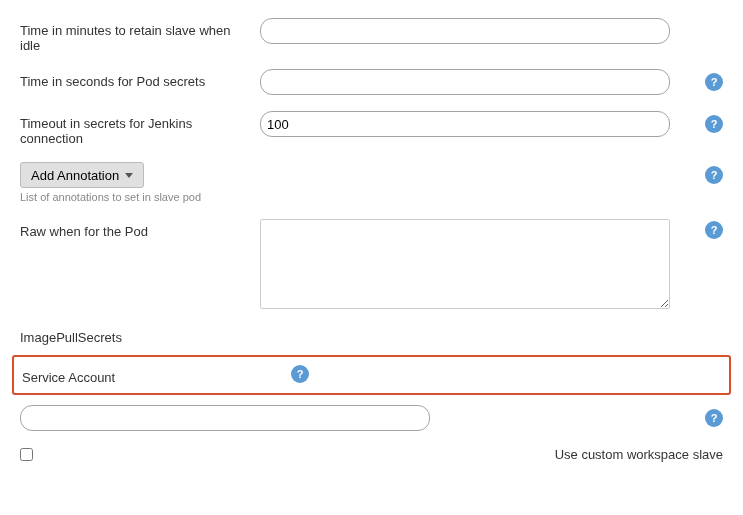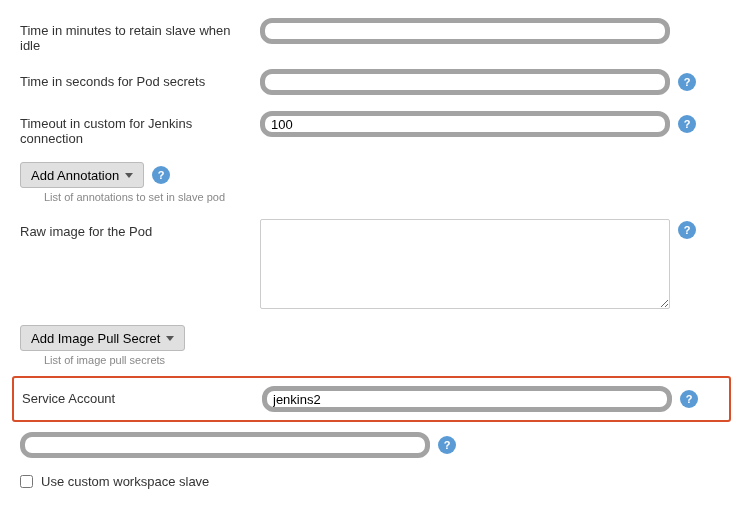--- a/index.html
+++ b/index.html
@@ -1,18 +1,19 @@
 <!DOCTYPE html>
 <html><head>
   <meta charset="utf-8">
   <style>
     * {
       box-sizing: border-box;
       margin: 0;
       padding: 0;
+      justify-content: space-between;
     }
 
     body {
       font-family: Arial, Helvetica, sans-serif;
       font-size: 13px;
       color: #333;
       background: #fff;
       width: 743px;
       min-height: 515px;
       padding: 10px 20px;
@@ -38,21 +39,21 @@
       flex: 1;
       display: flex;
       align-items: flex-start;
       flex-direction: column;
     }
 
     .form-input {
       width: 100%;
       max-width: 410px;
       height: 26px;
-      border: 5px solid #a3a3a3;
+      border: 1px solid #a3a3a3;
       border-radius: 12px;
       padding: 3px 6px;
       font-size: 13px;
       outline: none;
     }
 
     .form-textarea {
       width: 100%;
       max-width: 410px;
       height: 90px;
@@ -103,21 +104,20 @@
       border-left: 4px solid transparent;
       border-right: 4px solid transparent;
       border-top: 5px solid #555;
       display: inline-block;
     }
 
     .hint-text {
       font-size: 11px;
       color: #888;
       margin-top: 3px;
-      margin-left: 24px;
     }
 
     .checkbox-row {
       display: flex;
       align-items: center;
       padding: 8px 0;
     }
 
     .checkbox-row input[type="checkbox"] {
       margin-right: 8px;
@@ -145,21 +145,21 @@
   <div class="form-label">Time in seconds for Pod secrets</div>
   <div class="form-control-wrap">
     <div class="input-with-help">
       <input class="form-input" type="text" value="" style="">
       <div class="help-icon">?</div>
     </div>
   </div>
 </div>
 
 <div class="form-row">
-  <div class="form-label">Timeout in custom for Jenkins connection</div>
+  <div class="form-label">Timeout in secrets for Jenkins connection</div>
   <div class="form-control-wrap">
     <div class="input-with-help">
       <input class="form-input" type="text" value="100" style="">
       <div class="help-icon">?</div>
     </div>
   </div>
 </div>
 
 <div class="form-row">
   <div class="form-control-wrap">
@@ -168,47 +168,38 @@
         <span>Add Annotation</span>
         <span class="arrow"></span>
       </button>
       <div class="help-icon">?</div>
     </div>
     <div class="hint-text">List of annotations to set in slave pod</div>
   </div>
 </div>
 
 <div class="form-row">
-  <div class="form-label">Raw image for the Pod</div>
+  <div class="form-label">Raw when for the Pod</div>
   <div class="form-control-wrap">
     <div class="textarea-wrap">
       <textarea class="form-textarea" style=""></textarea>
       <div class="help-icon" style="margin-left:8px; margin-top:2px;">?</div>
     </div>
   </div>
 </div>
 
 <div class="form-row">
-  <div class="form-control-wrap">
-    <div class="input-with-help">
-      <button class="dropdown-btn">
-        <span>Add Image Pull Secret</span>
-        <span class="arrow"></span>
-      </button>
-    </div>
-    <div class="hint-text">List of image pull secrets</div>
-  </div>
+  <div class="form-label">ImagePullSecrets</div>
 </div>
 
 <div style="border: 2px solid #d94f2a; border-radius: 3px; padding: 6px 8px; margin: 2px -8px;">
-  <div class="form-row" style="padding: 2px 0;">
+  <div class="form-row" style="padding: 2px 0; gap: 21px;">
     <div class="form-label">Service Account</div>
     <div class="form-control-wrap">
       <div class="input-with-help">
-        <input class="form-input" type="text" value="jenkins2" style="">
         <div class="help-icon">?</div>
       </div>
     </div>
   </div>
 </div>
 
 <div class="form-row">
   <div class="form-control-wrap">
     <div class="input-with-help">
       <input class="form-input" type="text" value="" style="">

